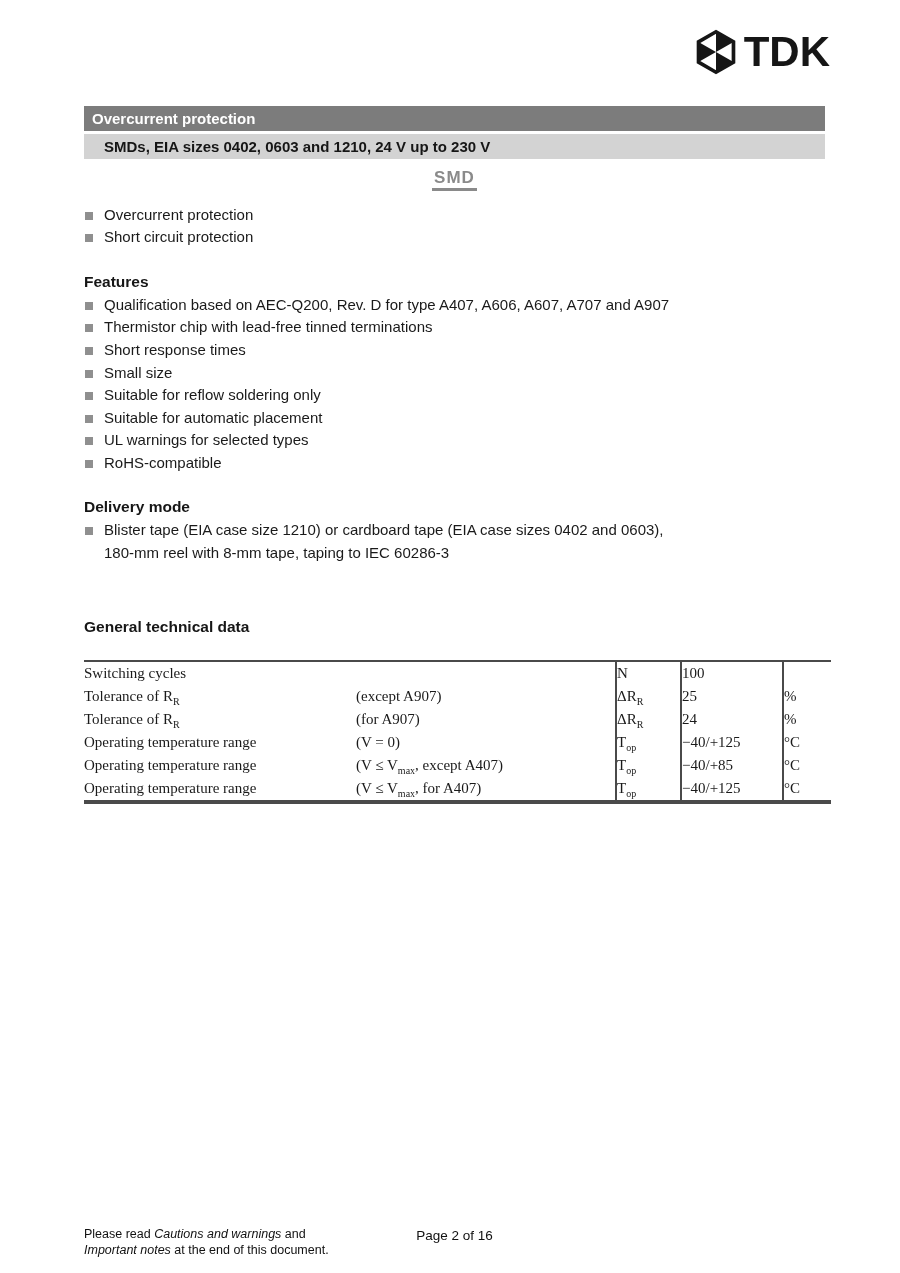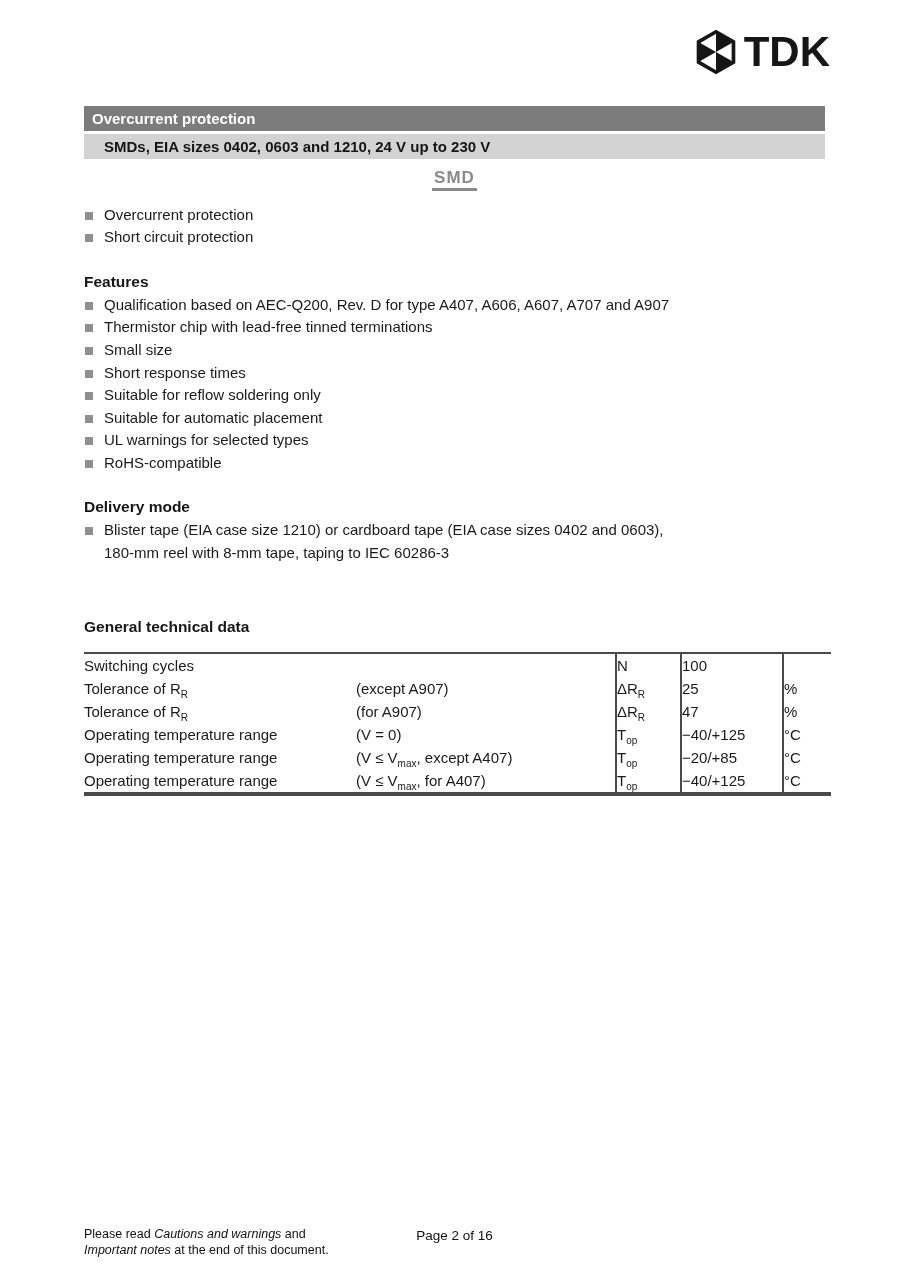--- a/index.html
+++ b/index.html
@@ -27,23 +27,23 @@
   .heading{font-size:15.5px;font-weight:bold;margin:0;color:#161616;}
   .sec-apps{margin-top:13px;}
   .sec-feat{margin-top:24px;}
   .sec-del{margin-top:24px;}
   .sec-tech{margin-top:53px;}
   ul.blist{list-style:none;margin:3px 0 0 0;padding:0;}
   ul.blist li{display:flex;align-items:flex-start;font-size:15px;line-height:22.6px;color:#1a1a1a;}
   .sq{width:8px;height:8px;background:var(--bullet-gray,#8f8f8f);flex:none;margin:8px 11px 0 1px;}
 
   
-  table.gtd{border-collapse:collapse;table-layout:fixed;width:741px;margin-top:16px;
+  table.gtd{border-collapse:collapse;table-layout:fixed;width:741px;margin-top:24px;
             border-top:2px solid var(--table-line,#4a4a4a);
-            border-bottom:4px solid var(--table-line,#4a4a4a);}
+            border-bottom:4px solid var(--table-line,#4a4a4a);font-family:Liberation Serif, serif;}
   table.gtd td{font-size:15px;line-height:23px;height:23px;padding:0;vertical-align:middle;
                white-space:nowrap;color:#1a1a1a;}
   td.c1{width:272px;padding-left:2px;}
   td.c2{width:259px;padding-left:2px;}
   td.c3{width:63px;border-left:2px solid var(--table-line,#4a4a4a);padding-left:8px;}
   td.c4{width:100px;border-left:2px solid var(--table-line,#4a4a4a);padding-left:12px;}
   td.c5{width:47px;border-left:2px solid var(--table-line,#4a4a4a);padding-left:8px;}
   sub{font-size:10px;line-height:0;}
 
   
@@ -101,26 +101,26 @@
             <span>Qualification based on AEC-Q200, Rev. D for type A407, A606, A607, A707 and A907</span>
           </li>
 
           <li>
             <span class="sq"></span>
             <span>Thermistor chip with lead-free tinned terminations</span>
           </li>
 
           <li>
             <span class="sq"></span>
+            <span>Short response times</span>
+          </li>
+
+          <li>
+            <span class="sq"></span>
             <span>Small size</span>
-          </li>
-
-          <li>
-            <span class="sq"></span>
-            <span>Short response times</span>
           </li>
 
           <li>
             <span class="sq"></span>
             <span>Suitable for reflow soldering only</span>
           </li>
 
           <li>
             <span class="sq"></span>
             <span>Suitable for automatic placement</span>
@@ -167,37 +167,37 @@
               <td class="c2">(except A907)</td>
               <td class="c3">ΔR<sub>R</sub></td>
               <td class="c4"> 25</td>
               <td class="c5">%</td>
             </tr>
 
             <tr>
               <td class="c1">Tolerance of R<sub>R</sub></td>
               <td class="c2">(for A907)</td>
               <td class="c3">ΔR<sub>R</sub></td>
-              <td class="c4"> 47</td>
+              <td class="c4"> 24</td>
               <td class="c5">%</td>
             </tr>
 
             <tr>
               <td class="c1">Operating temperature range</td>
               <td class="c2">(V = 0)</td>
               <td class="c3">T<sub>op</sub></td>
               <td class="c4">−40/+125</td>
               <td class="c5">°C</td>
             </tr>
 
             <tr>
               <td class="c1">Operating temperature range</td>
               <td class="c2">(V ≤ V<sub>max</sub>, except A407)</td>
               <td class="c3">T<sub>op</sub></td>
-              <td class="c4">−20/+85</td>
+              <td class="c4">−40/+85</td>
               <td class="c5">°C</td>
             </tr>
 
             <tr>
               <td class="c1">Operating temperature range</td>
               <td class="c2">(V ≤ V<sub>max</sub>, for A407)</td>
               <td class="c3">T<sub>op</sub></td>
               <td class="c4">−40/+125</td>
               <td class="c5">°C</td>
             </tr>

